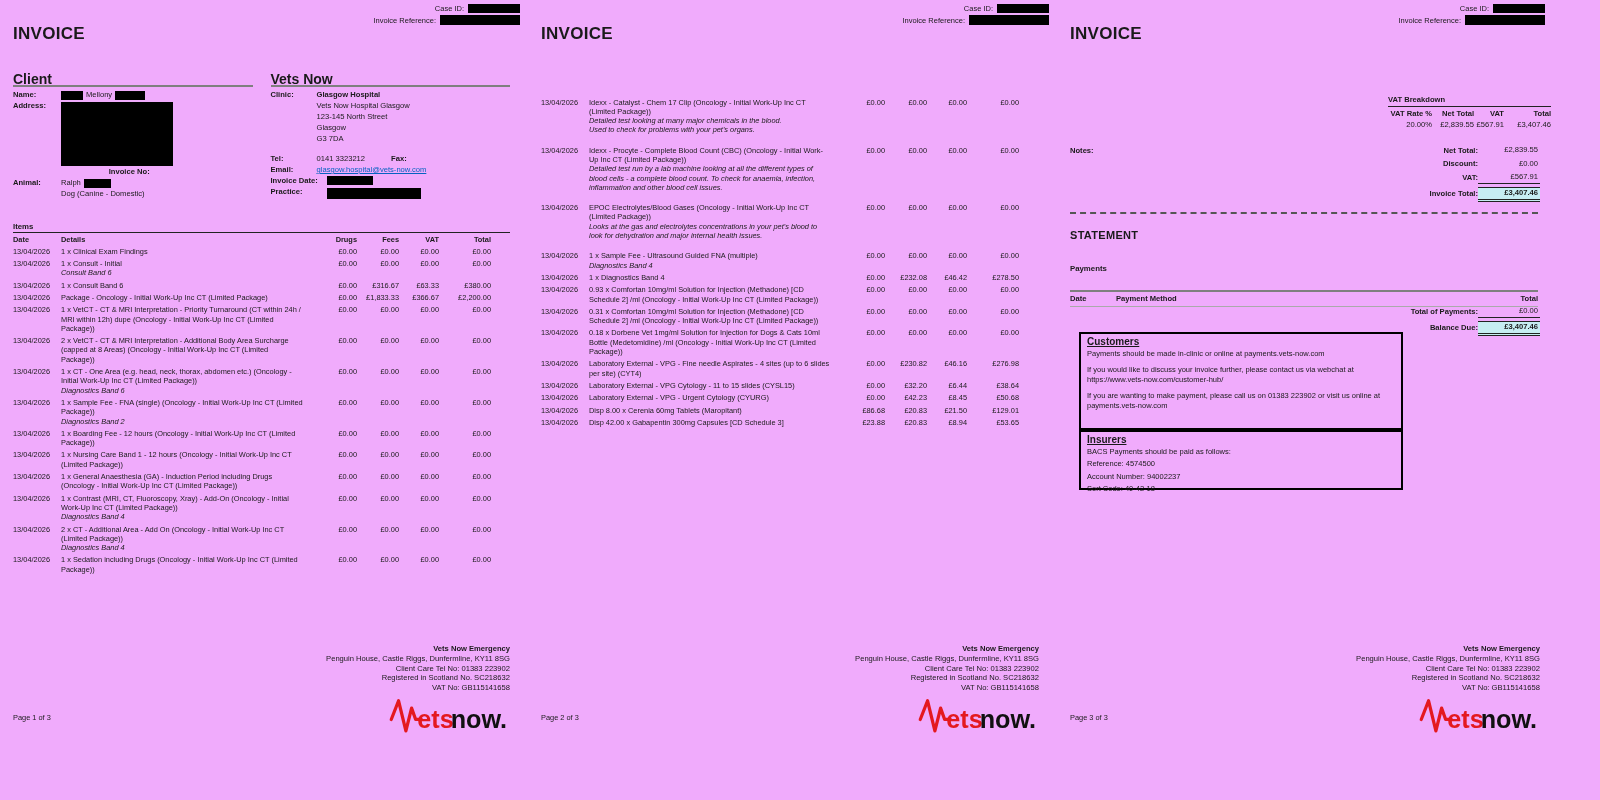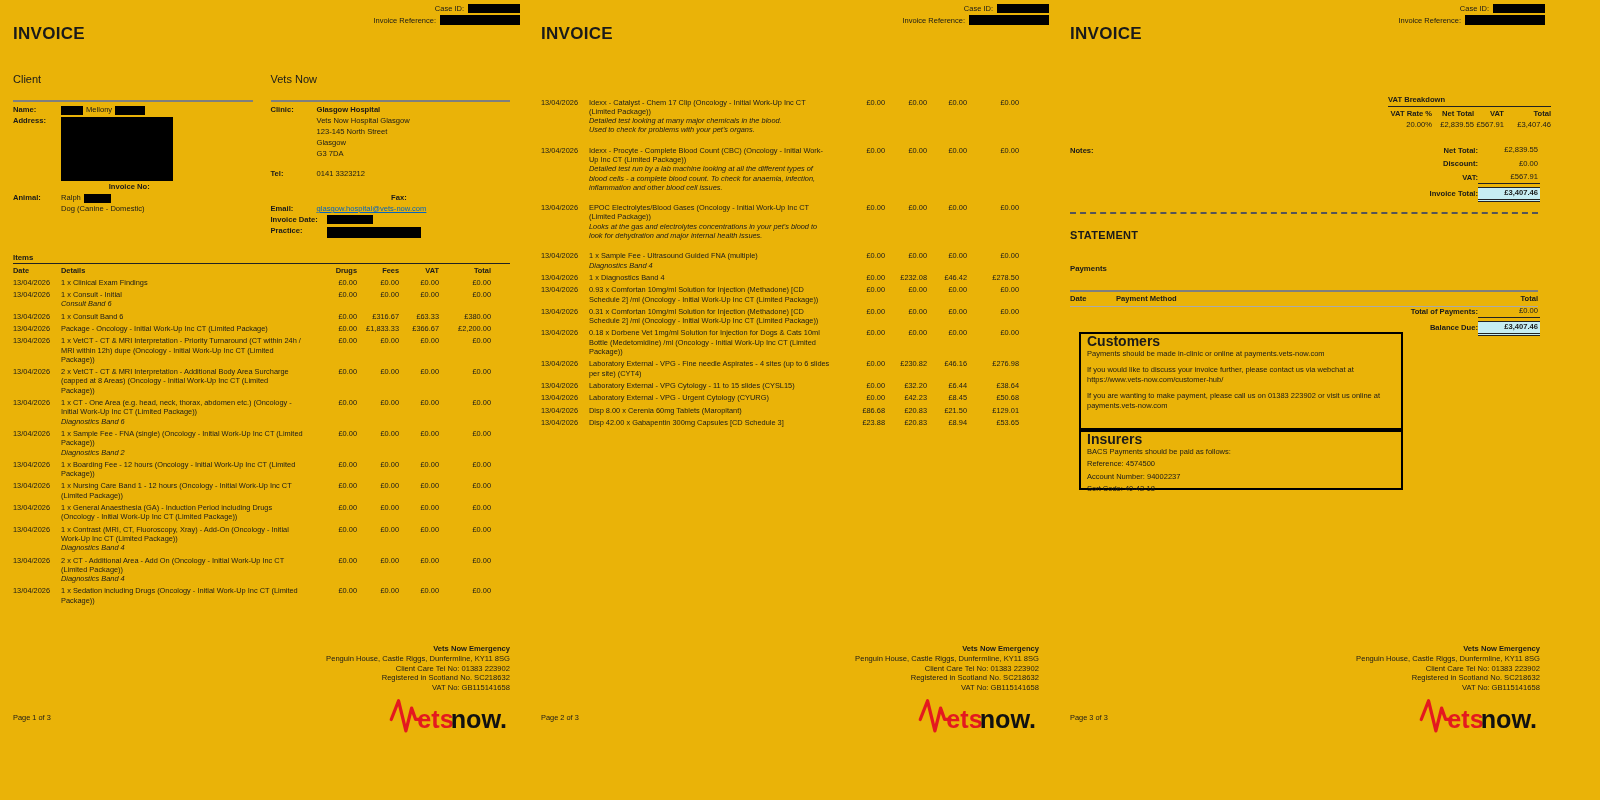--- a/index.html
+++ b/index.html
@@ -1,50 +1,50 @@
 <!DOCTYPE html>
 <html><head>
 <meta charset="utf-8">
 <style>
   * { margin:0; padding:0; box-sizing:border-box; }
   html,body { width:1600px; height:800px; background:#ffffff; overflow:hidden;
     font-family:"Liberation Sans", sans-serif; color:#1a1a1a; }
   .canvas { position:relative; width:1600px; height:800px; background:#fff; }
   .edge-line { position:absolute; background:#111; }
-  .page { position:absolute; top:0; height:800px; background:#eab308; }
+  .page { position:absolute; top:0; height:800px; background:#f0abfc; }
   #page1 { left:0; width:528px; }
   #page2 { left:528px; width:529px; }
   #page3 { left:1057px; width:543px; }
   .page-inner { position:relative; width:100%; height:100%; padding:6px 18px 0 13px; }
   #page3 .page-inner { padding-right:60px; }
 
   
   .doc-title { font-size:17px; font-weight:bold; letter-spacing:.3px; margin-top:18px; }
   .refs { position:absolute; top:4px; right:8px; text-align:right; font-size:7.5px; }
   #page3 .refs { right:55px; }
   .ref-row { display:flex; justify-content:flex-end; align-items:center; gap:4px; margin-bottom:2px; }
   .redact { background:#000; display:inline-block; vertical-align:middle; }
   .r-case { width:52px; height:9px; }
   .r-ref  { width:80px; height:10px; }
 
   
   .parties { display:flex; margin-top:30px; gap:18px; }
   .party { flex:1; font-size:7.6px; line-height:10px; }
-  .sec-hd { font-weight:normal; font-size:11px; border-bottom:2px solid #7f7f7f; padding-bottom:16px; margin-bottom:3px; }
+  .sec-hd { font-weight:bold; font-size:14px; border-bottom:2px solid #7f7f7f; padding-bottom:1px; margin-bottom:3px; }
   .kv { display:flex; margin-bottom:1px; }
   .kv .k { font-weight:bold; width:48px; flex:0 0 48px; }
   .client-wrap { position:relative; min-height:118px; }
   .r-name1 { width:22px; height:9px; margin-right:3px; }
   .r-name2 { width:30px; height:9px; margin-left:3px; }
   .r-addr  { position:absolute; left:48px; top:12px; width:112px; height:64px; background:#000; }
   .r-animal{ width:27px; height:9px; margin-left:3px; }
   .row-invno { margin-top:56px;justify-content:center; }
   .vn .k { width:46px; flex:0 0 46px; }
   .clinic-name { font-weight:bold; }
-  .fax-lbl { font-weight:bold; margin-left:26px;margin-top:24px; }
+  .fax-lbl { font-weight:bold; margin-left:26px; }
   .email-link { color:#0563c1; text-decoration:underline; }
   .r-date { width:46px; height:9px; }
   .r-practice { width:94px; height:11px; margin-top:1px; }
 
   
   .items-title { font-weight:bold; font-size:7.8px; border-bottom:1px solid #222; padding-bottom:1px; margin-top:14px; }
   .icols, .irow { display:grid; grid-template-columns:46px 242px 52px 40px 38px 50px; column-gap:2px; font-size:7.4px; line-height:9.3px; }
   .icols { font-weight:bold; padding:2px 0 1px 0; }
   .icols .num, .irow .num { text-align:right; }
   .irow { padding:1.5px 0; }
@@ -75,21 +75,21 @@
   .dashline { left:13px; top:212px; width:468px; border-top:2px dashed #555; }
   .stmt-title { left:13px; top:230px; font-size:11px; font-weight:bold; letter-spacing:.3px; }
   .pay-sec { left:13px; top:264px; width:468px; }
   .pay-hd { font-weight:bold; font-size:7.8px; border-bottom:2px solid #7f7f7f; padding-bottom:16px; }
   .pay-cols { display:flex; font-weight:bold; padding-top:2px; border-bottom:1px solid #aaa; padding-bottom:2px; }
   .pay-cols .c1 { width:46px; } .pay-cols .c2 { flex:1; } .pay-cols .c3 { text-align:right; }
   .paysum { right:60px; top:306px; width:200px; }
   .infobox { left:22px; width:324px; border:2px solid #000; padding:3px 6px 5px 6px; font-size:7.5px; line-height:9.6px; }
   .box-cust { top:332px; height:98px; }
   .box-ins  { top:430px; height:60px; }
-  .infobox h3 { font-size:14px; margin-bottom:2px; }
+  .infobox h3 { font-size:10px; margin-bottom:2px;text-decoration:underline; }
   .infobox p { margin-bottom:7px; }
   .infobox .ln { margin-bottom:3px; }
 </style>
 </head>
 <body>
 
 <div class="canvas">
   <div class="edge-line" style="left:0;top:0;width:1160px;height:3px;"></div>
   <div class="edge-line" style="left:0;top:736px;width:1056px;height:2px;"></div>
 

